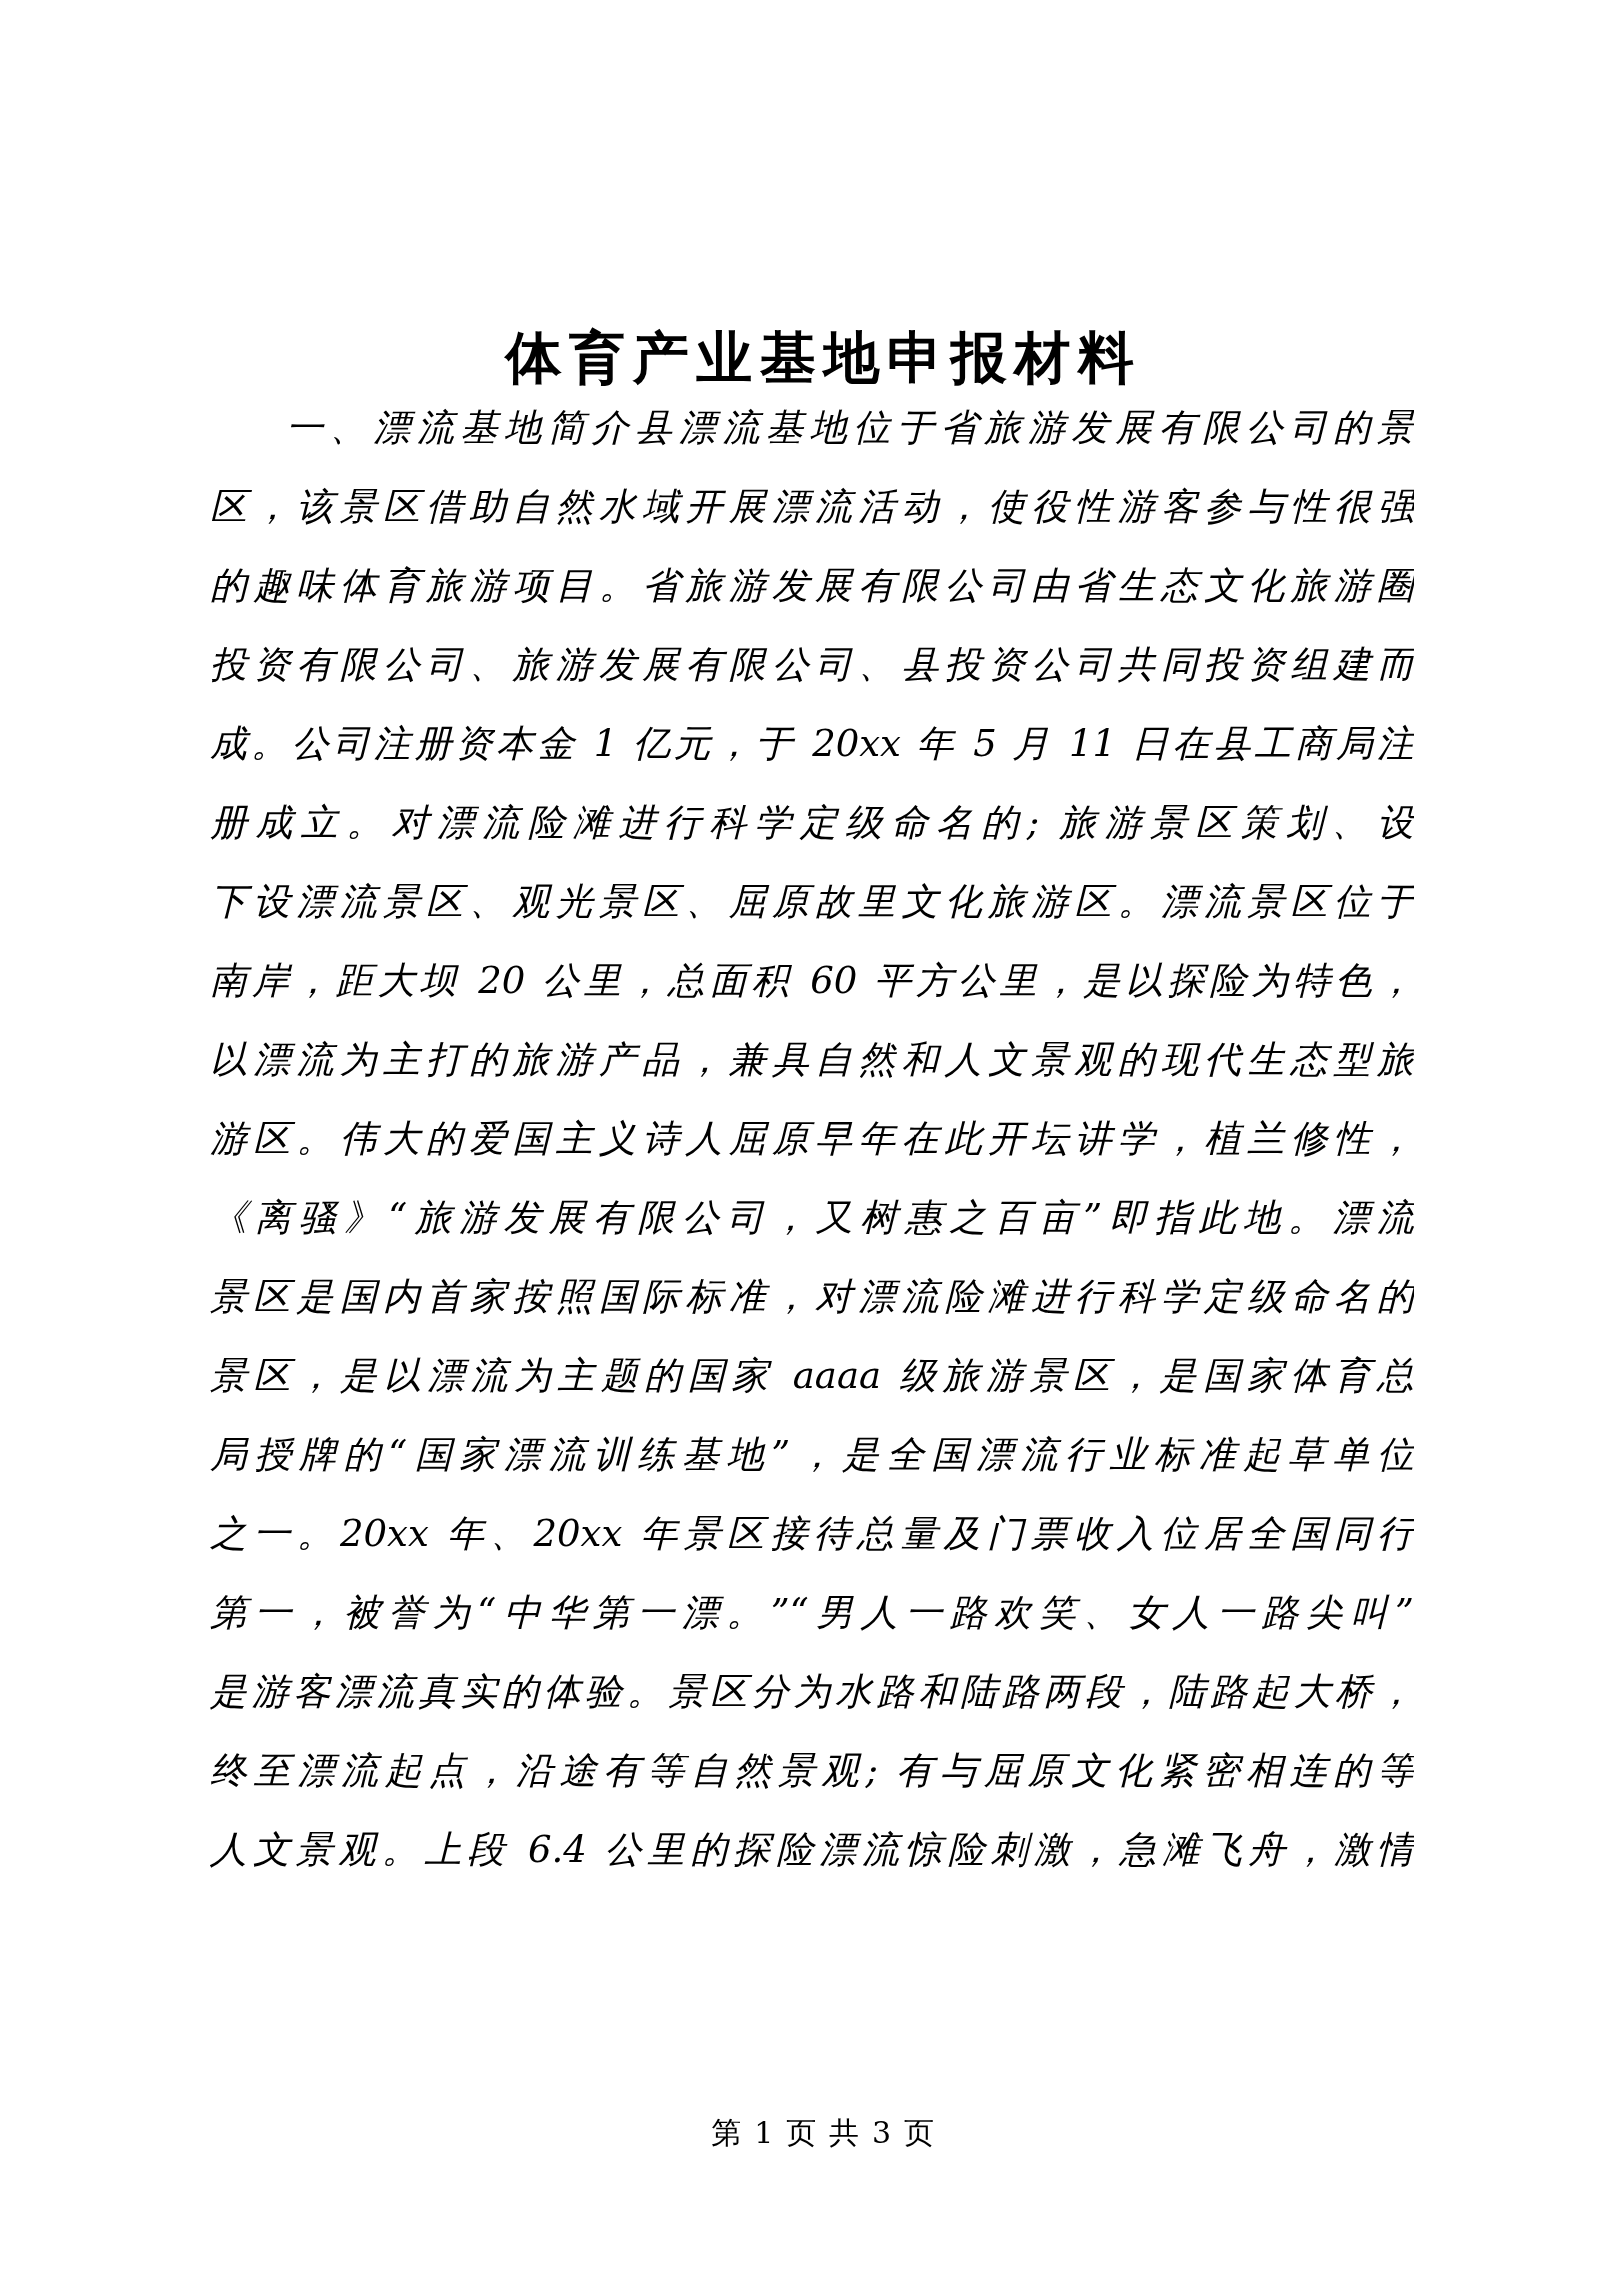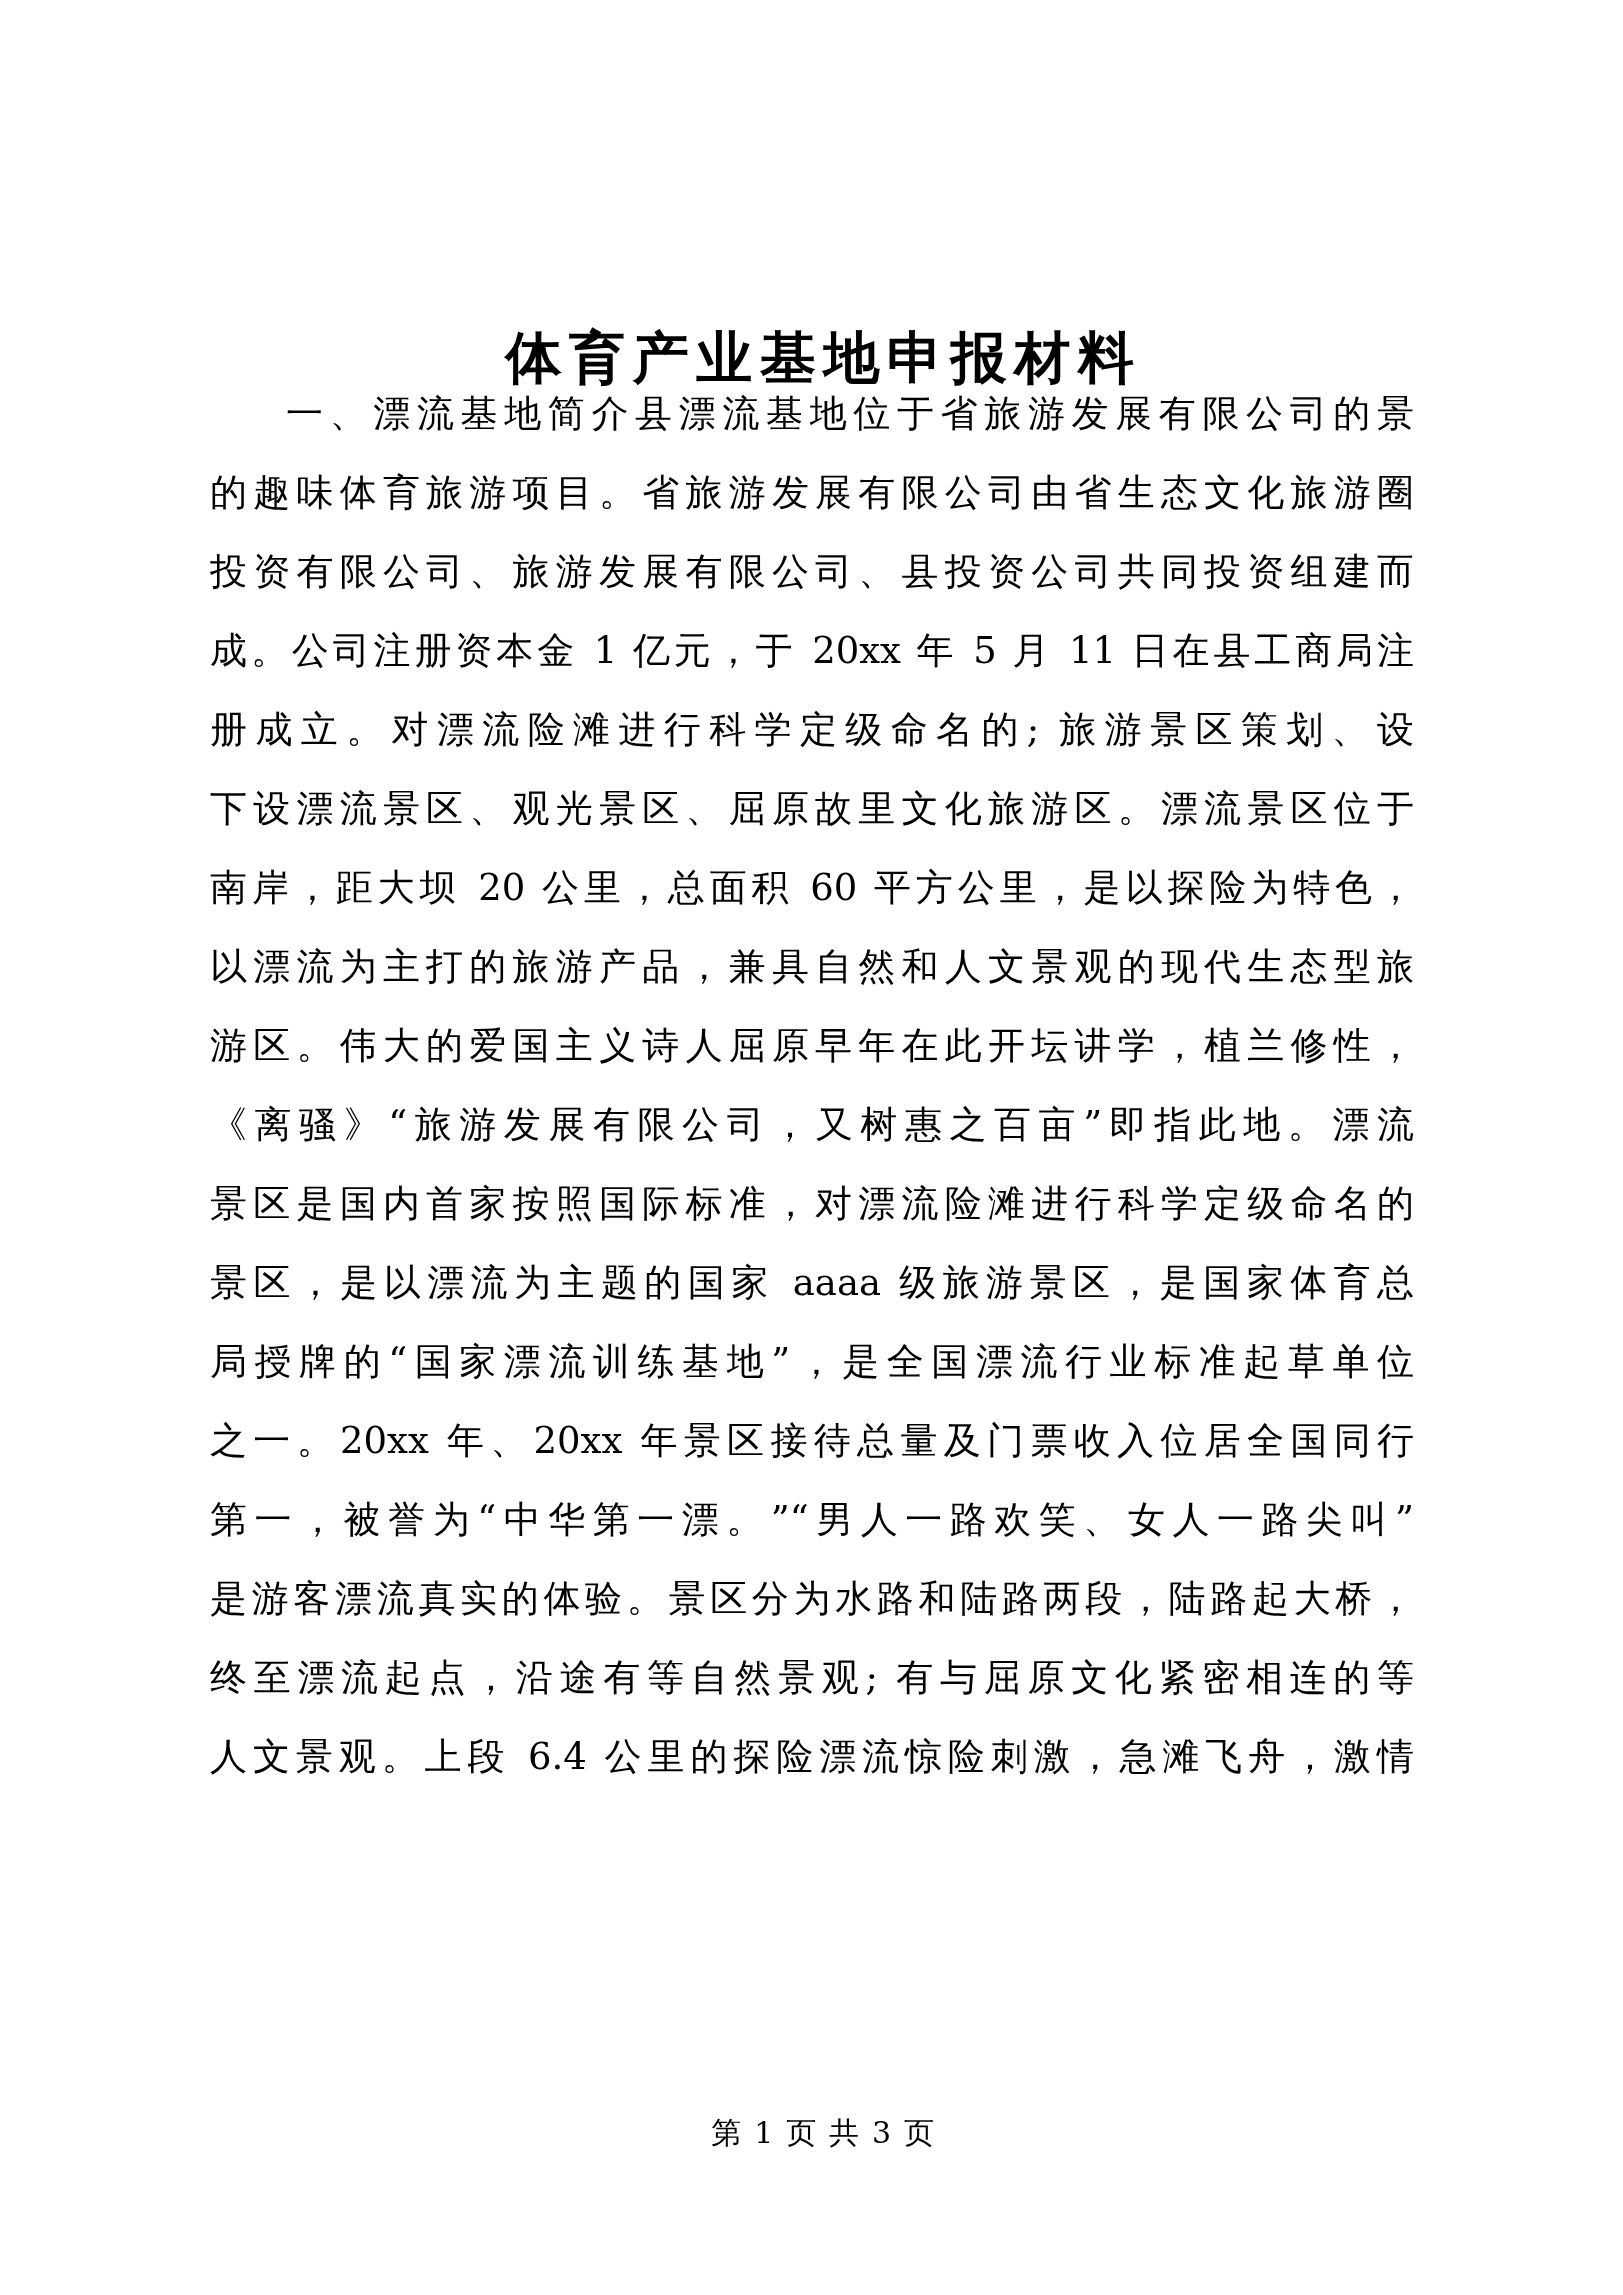--- a/index.html
+++ b/index.html
@@ -24,23 +24,24 @@
     width: 100%;
     text-align: center;
     font-size: 56px;
     font-weight: bold;
     letter-spacing: 7.6px;
     line-height: 1.2;
     white-space: nowrap;
   }
   .doc-body {
     position: absolute;
-    top: 374px;
+    top: 388px;
     left: 210px;
     width: 1204px;
+    font-style: italic;
   }
   .body-line {
     font-size: 37px;
     line-height: 79px;
     text-align: justify;
     text-align-last: justify;
     overflow: hidden;
   }
   .body-line.first-line {
     text-indent: 76px;
@@ -58,20 +59,21 @@
 </style>
 </head>
 <body>
 
 <div class="page">
 
   <h1 class="doc-title">体育产业基地申报材料</h1>
 
   <div class="doc-body">
     <div class="body-line first-line">一、漂流基地简介县漂流基地位于省旅游发展有限公司的景</div>
+    <div class="body-line">区，该景区借助自然水域开展漂流活动，使役性游客参与性很强</div>
     <div class="body-line">的趣味体育旅游项目。省旅游发展有限公司由省生态文化旅游圈</div>
     <div class="body-line">投资有限公司、旅游发展有限公司、县投资公司共同投资组建而</div>
     <div class="body-line">成。公司注册资本金 1 亿元，于 20xx 年 5 月 11 日在县工商局注</div>
     <div class="body-line">册成立。对漂流险滩进行科学定级命名的; 旅游景区策划、设</div>
     <div class="body-line">下设漂流景区、观光景区、屈原故里文化旅游区。漂流景区位于</div>
     <div class="body-line">南岸，距大坝 20 公里，总面积 60 平方公里，是以探险为特色，</div>
     <div class="body-line">以漂流为主打的旅游产品，兼具自然和人文景观的现代生态型旅</div>
     <div class="body-line">游区。伟大的爱国主义诗人屈原早年在此开坛讲学，植兰修性，</div>
     <div class="body-line">《离骚》“旅游发展有限公司，又树惠之百亩”即指此地。漂流</div>
     <div class="body-line">景区是国内首家按照国际标准，对漂流险滩进行科学定级命名的</div>

